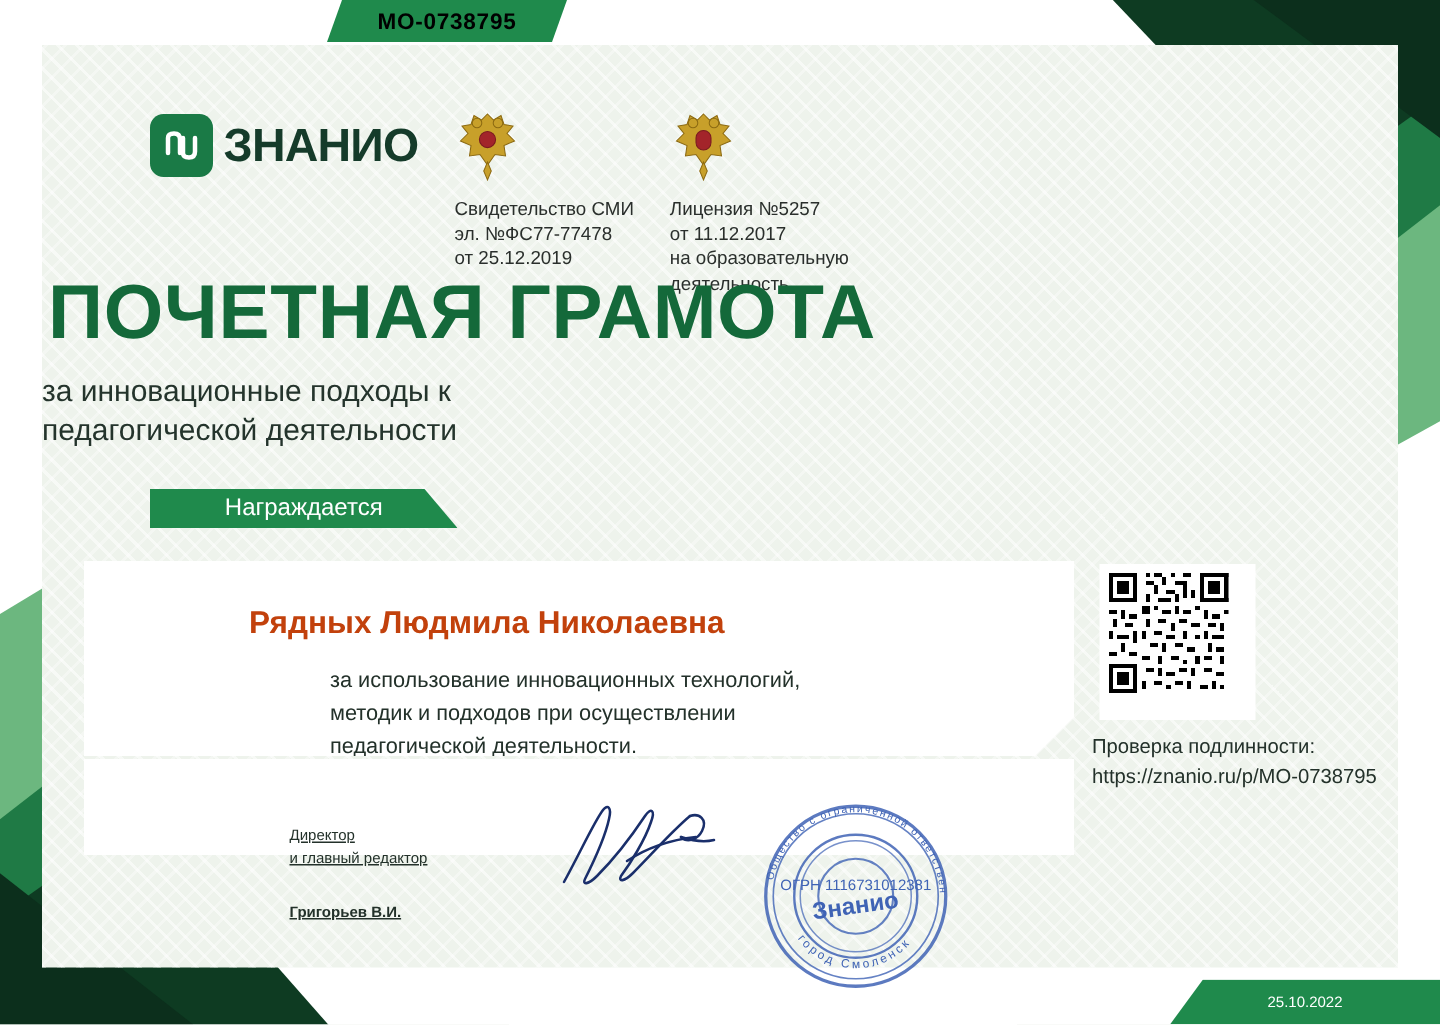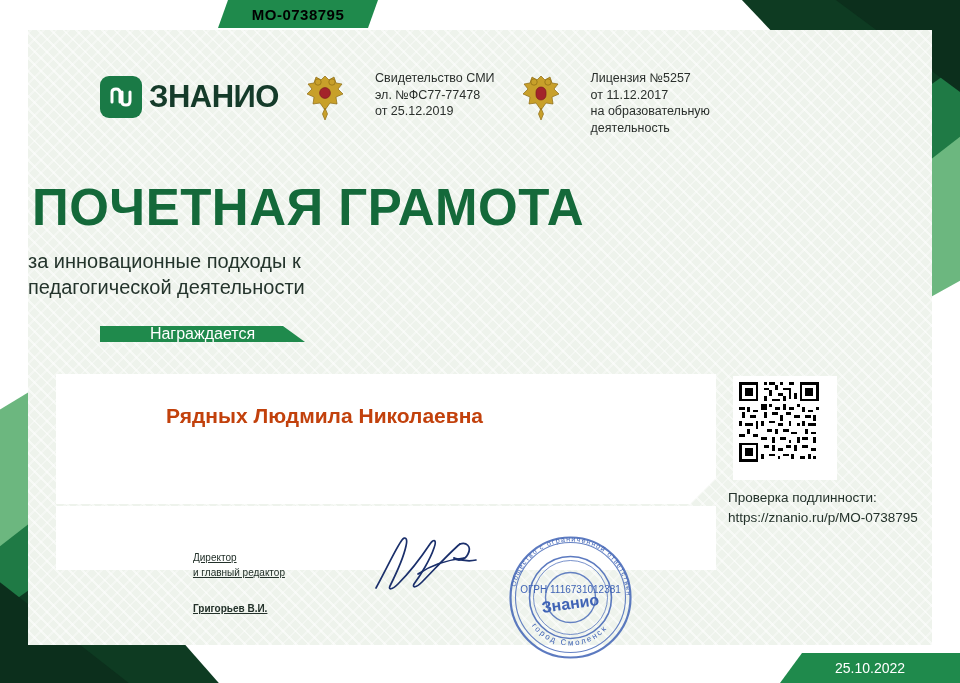--- a/index.html
+++ b/index.html
@@ -66,21 +66,21 @@
     position:absolute;top:0;left:218px;width:160px;height:28px;
     background:#1f8a4c;color:#000000;
     font-size:15px;font-weight:bold;letter-spacing:.5px;
     display:flex;align-items:center;justify-content:center;
     clip-path:polygon(10px 0,100% 0,calc(100% - 10px) 100%,0 100%);
   }
   
   .datebar{
     position:absolute;bottom:0;right:0;width:180px;height:30px;
     background:#1f8a4c;color:#ffffff;
-    font-size:14px;
+    font-size:10px;
     display:flex;align-items:center;justify-content:center;
     clip-path:polygon(22px 0,100% 0,100% 100%,0 100%);
   }
 
   
   .panel{
     position:absolute;left:28px;top:30px;right:28px;bottom:38px;
     background:#eef3ec;
     background-image:
       repeating-linear-gradient(45deg, rgba(255,255,255,.55) 0 2px, rgba(0,0,0,0) 2px 9px),
@@ -99,35 +99,35 @@
   }
   .logo-mark svg{display:block;}
   .logo-text{
     font-size:31px;font-weight:bold;color:#153b2a;letter-spacing:-.5px;
   }
   .emblem{width:44px;height:52px;flex:0 0 44px;margin-top:2px;}
   .lic-text{
     font-size:12.5px;line-height:1.32;color:#2a2f2c;white-space:pre-line;
     margin-top:2px;
   }
-  .hdr-group{display:flex;gap:28px;align-items:flex-start;}
+  .hdr-group{display:flex;gap:7px;align-items:flex-start;flex-direction:column;}
 
   
   .title{
     position:absolute;left:4px;right:0;top:148px;text-align:left;
     font-size:51px;font-weight:bold;color:#14693a;letter-spacing:.5px;
   }
   .subtitle{
     position:absolute;left:0;right:0;top:218px;text-align:left;
     font-size:20px;color:#24342c;line-height:1.32;white-space:pre-line;
   }
 
   
   .ribbon{
-    position:absolute;left:72px;top:296px;width:205px;height:16px;
+    position:absolute;left:72px;top:296px;width:205px;height:26px;
     background:#1f8a4c;color:#fff;font-size:16px;
     display:flex;align-items:center;justify-content:center;
     clip-path:polygon(0 0,calc(100% - 22px) 0,100% 100%,0 100%);
   }
 
   
   .whiteband{
     position:absolute;left:28px;top:344px;width:660px;height:130px;
     background:#ffffff;
     clip-path:polygon(0 0,100% 0,100% calc(100% - 26px),calc(100% - 26px) 100%,0 100%);
@@ -231,20 +231,23 @@
     </div>
 
     <div class="title">ПОЧЕТНАЯ ГРАМОТА</div>
     <div class="subtitle">за инновационные подходы к
 педагогической деятельности</div>
 
     <div class="ribbon">Награждается</div>
 
     <div class="whiteband">
       <div class="recipient">Рядных Людмила Николаевна</div>
+      <div class="reason">за использование инновационных технологий,
+методик и подходов при осуществлении
+педагогической деятельности.</div>
     </div>
     <div class="whitefoot"></div>
 
     <div class="qr">
       <svg width="80" height="80" viewBox="0 0 29 29" shape-rendering="crispEdges" aria-hidden="true">
         <rect width="29" height="29" fill="#ffffff"></rect>
         <g fill="#000000">
           <rect x="0" y="0" width="7" height="1"></rect>
             <rect x="0" y="6" width="7" height="1"></rect>
           <rect x="0" y="0" width="1" height="7"></rect>

